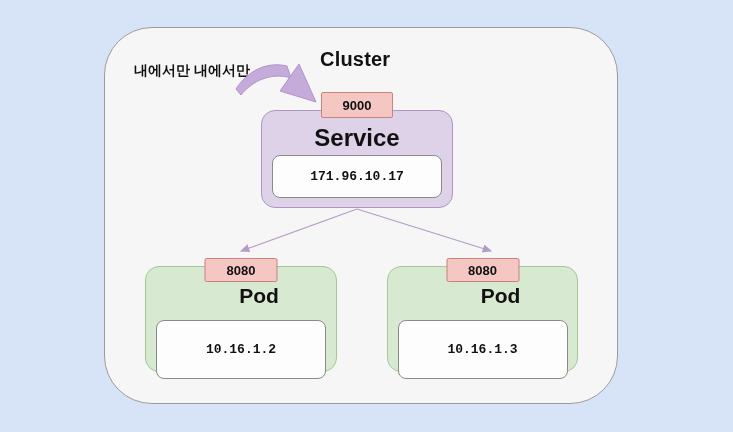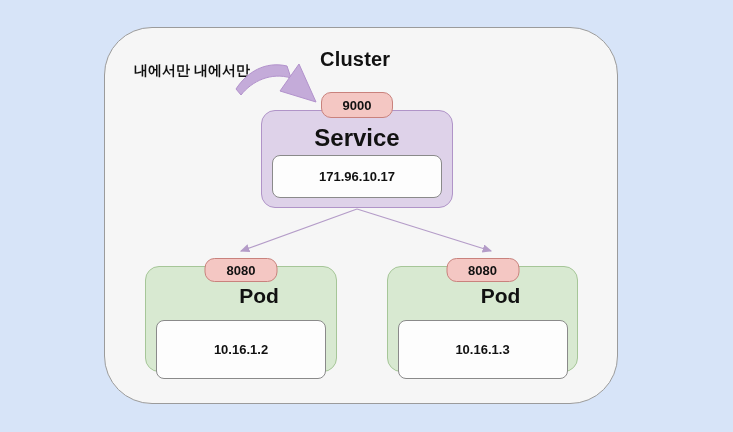--- a/index.html
+++ b/index.html
@@ -37,33 +37,33 @@
   }
   .pod-box{
     top:266px; width:192px; height:106px;
     background:var(--pod_fill); border:1.5px solid var(--pod_border);padding-left:36px;
   }
   .pod-left{left:145px;}
   .pod-right{left:387px; width:191px;}
   .port-badge{
     position:absolute; left:50%; transform:translateX(-50%);
     background:var(--badge_fill); border:1.5px solid var(--badge_border);
-    border-radius:10px; font-size:13px; font-weight:bold; color:#111;
+    border-radius:2px; font-size:13px; font-weight:bold; color:#111;
     display:flex; align-items:center; justify-content:center; z-index:3;
   }
   .service-box .port-badge{top:-19px; width:72px; height:26px;}
   .pod-box .port-badge{top:-9px; width:73px; height:24px;}
   .node-title{font-weight:bold; color:#111;}
   .service-box .node-title{margin-top:13px; font-size:24px;}
   .pod-box .node-title{margin-top:17px; font-size:21px;}
   .ip-box{
     position:absolute; left:50%; transform:translateX(-50%);
     background:var(--ipbox_fill); border:1px solid var(--ipbox_border);
     border-radius:8px; font-size:13px; font-weight:bold; color:#111;
-    display:flex; align-items:center; justify-content:center;
+    display:flex; align-items:center; justify-content:center;font-family:Liberation Mono, monospace;
   }
   .service-box .ip-box{top:44px; width:170px; height:43px;}
   .pod-box .ip-box{top:53px; width:170px; height:59px;}
   .conn{stroke:var(--arrow); stroke-width:1.2; fill:none;}
   .swoosh-body{fill:var(--swoosh); stroke:var(--swoosh_edge); stroke-width:1;}
 </style>
 </head>
 <body>
 
 <div class="stage">

